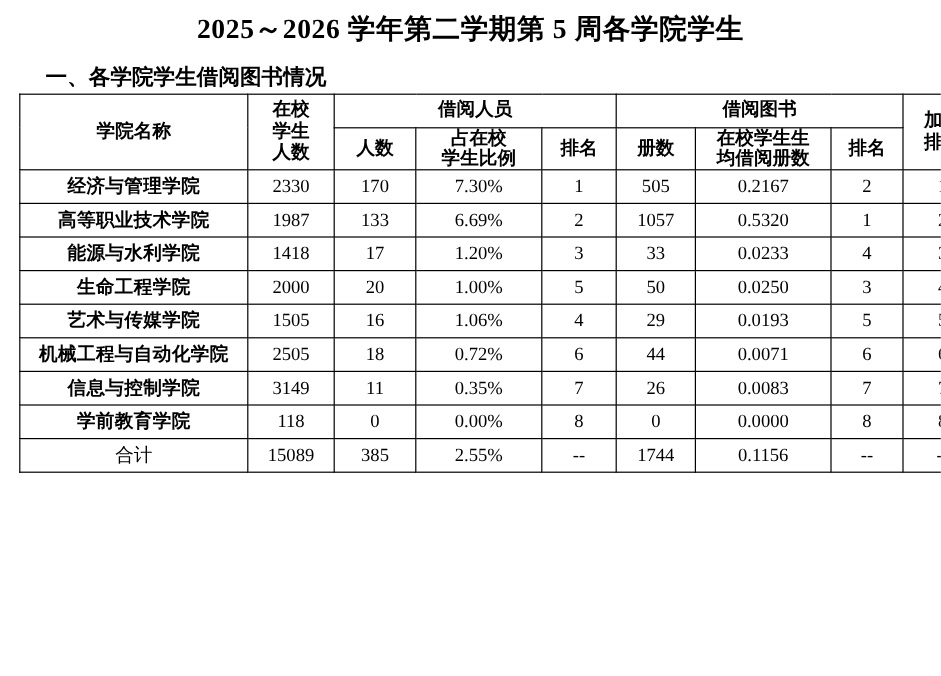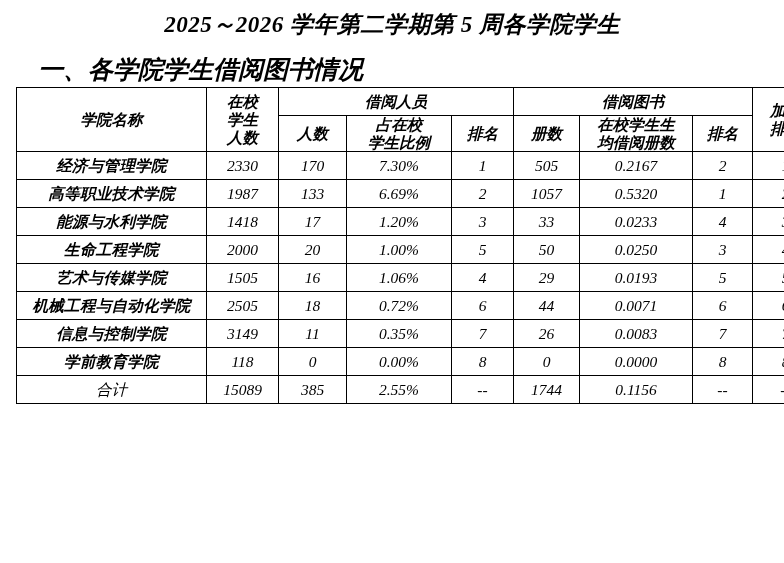--- a/index.html
+++ b/index.html
@@ -13,21 +13,20 @@
     font-family: "Liberation Serif", "DejaVu Serif", serif;
     color: #000000;
     overflow: hidden;
   }
   .page {
     width: 784px;
     height: 563px;
     position: relative;
     box-sizing: border-box;
     padding: 6px 16px 0 16px;
-    font-style: italic;
   }
   .doc-title {
     text-align: center;
     font-size: 23px;
     font-weight: bold;
     line-height: 1.45;
     letter-spacing: 0.5px;
     margin: 2px 0 0 0;
   }
   .doc-title .line {
@@ -39,21 +38,21 @@
     margin-left: 0px;
     line-height: 1.4;
   }
   .para {
     font-size: 18px;
     margin-top: 9px;
     text-indent: 36px;
     line-height: 1.4;
   }
   .section-heading {
-    font-size: 25px;
+    font-size: 18px;
     font-weight: bold;
     margin-top: 11px;
     text-indent: 22px;
     line-height: 1.4;
   }
   .table-caption {
     font-size: 17px;
     font-weight: bold;
     text-align: center;
     margin-top: 8px;

